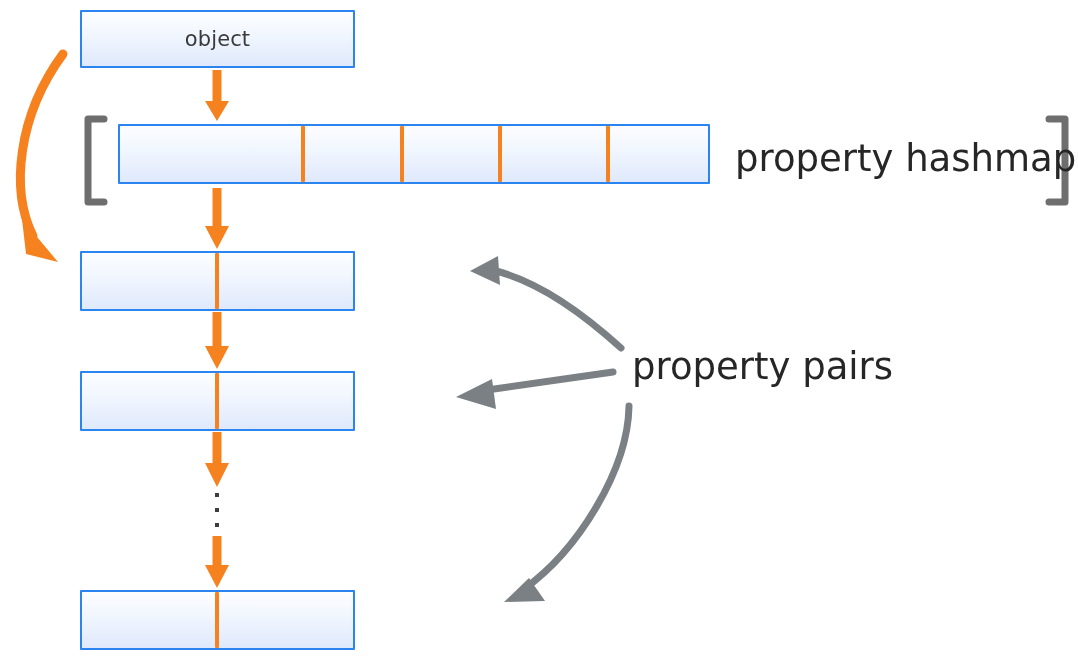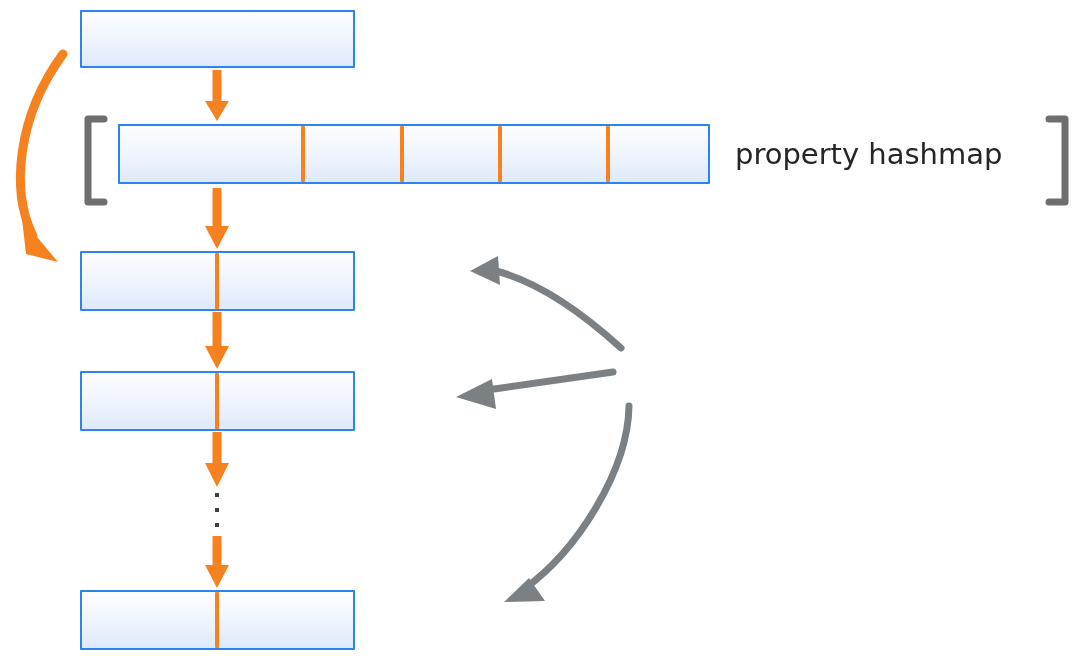--- a/index.html
+++ b/index.html
@@ -39,21 +39,21 @@
   .tick {
     position: absolute;
     background: #f5821f;
     width: 4px;
     border-radius: 1px;
   }
   
   .annot {
     position: absolute;
     color: #262626;
-    font-size: 29px;
+    font-size: 37px;
     white-space: nowrap;
     line-height: 1;
   }
   
   svg.layer {
     position: absolute;
     left: 0;
     top: 0;
     width: 1078px;
     height: 656px;
@@ -70,20 +70,21 @@
     height: 4px;
     background: #3d3d3d;
   }
 </style>
 </head>
 <body>
 
 <div id="diagram-root">
 
   <div class="gbox" id="box-object" style="left:80px; top:10px; width:275px; height:58px;"></div>
+  <div class="box-label" id="label-object" style="left:80px; top:29px; width:275px; text-align:center;">object</div>
 
   <div class="gbox" id="box-header" style="left:118px; top:124px; width:592px; height:60px;"></div>
 
   <div class="tick" style="left:301px; top:126px; height:56px;"></div>
   <div class="tick" style="left:400px; top:126px; height:56px;"></div>
   <div class="tick" style="left:498px; top:126px; height:56px;"></div>
   <div class="tick" style="left:606px; top:126px; height:56px;"></div>
 
   <div class="gbox" id="box-pair-1" style="left:80px; top:251px; width:275px; height:60px;"></div>
   <div class="tick" style="left:215px; top:253px; height:56px;"></div>
@@ -151,14 +152,15 @@
 
     <g>
       <path d="M104,119 L88,119 L88,202 L104,202" stroke="#6e6e6e" stroke-width="7" fill="none" stroke-linecap="round" stroke-linejoin="round"></path>
     </g>
     <g>
       <path d="M1049,119 L1065,119 L1065,202 L1049,202" stroke="#6e6e6e" stroke-width="7" fill="none" stroke-linecap="round" stroke-linejoin="round"></path>
     </g>
   </svg>
 
   <div class="annot" style="left:735px; top:140px;">property hashmap</div>
+  <div class="annot" style="left:632px; top:348px;">property pairs</div>
 
 </div>
 
 </body></html>

